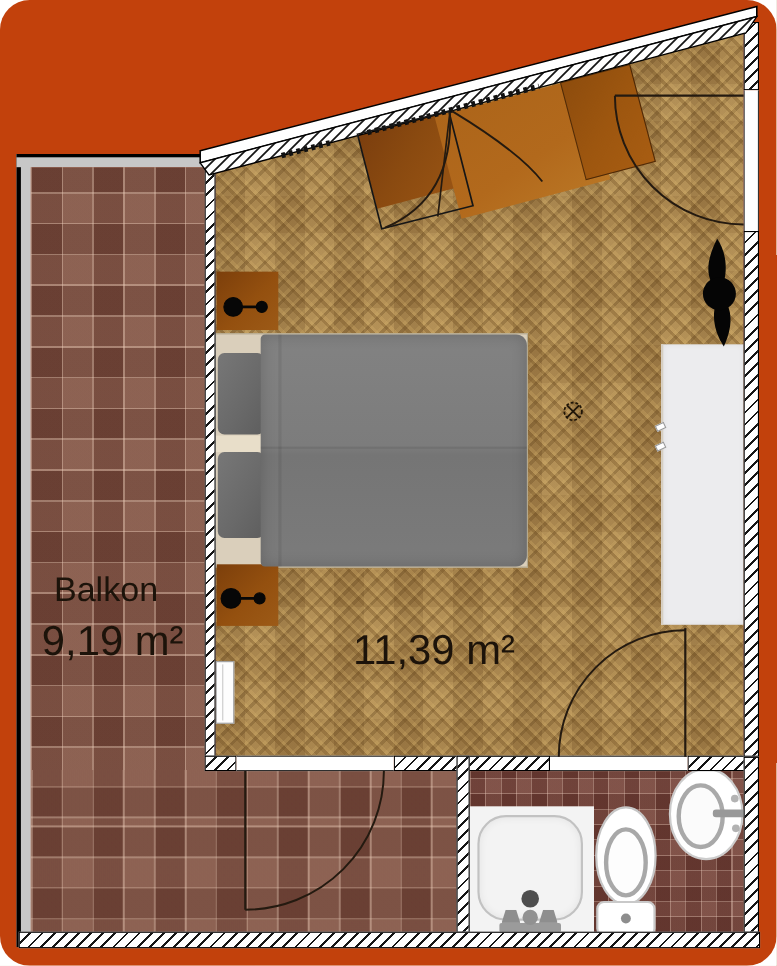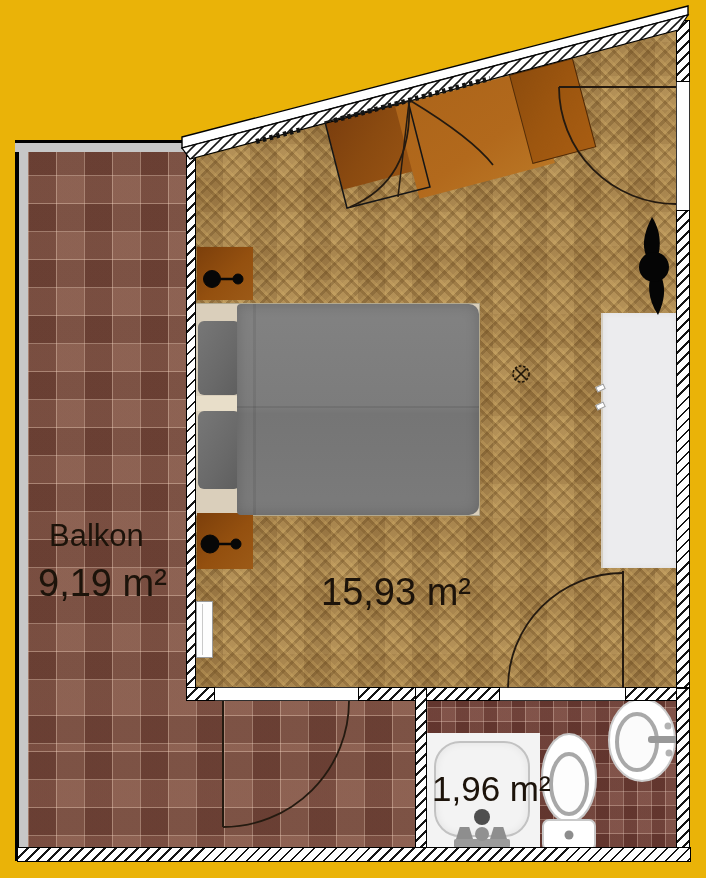--- a/index.html
+++ b/index.html
@@ -1,17 +1,17 @@
 <!DOCTYPE html>
 <html><head>
 <meta charset="utf-8">
 <style>
   html,body{margin:0;padding:0;background:#fff;}
-  #plan{position:relative;width:706px;height:878px;background:#eab308;overflow:hidden;
-        font-family:"Liberation Sans","DejaVu Sans",sans-serif;}
+  #plan{position:relative;width:706px;height:878px;background:#c2410c;overflow:hidden;
+        font-family:"Liberation Sans","DejaVu Sans",sans-serif;border-radius:27px;}
   #plan *{box-sizing:border-box;}
   .abs{position:absolute;}
 
   
   .tiles-lg{
     background-color:#7d4f41;
     background-image:
       repeating-linear-gradient(0deg, rgba(235,205,185,.42) 0 1.5px, rgba(235,205,185,0) 1.5px 28px),
       repeating-linear-gradient(90deg, rgba(235,205,185,.42) 0 1.5px, rgba(235,205,185,0) 1.5px 28px),
       repeating-linear-gradient(90deg, rgba(40,10,5,.12) 0 28px, rgba(255,235,210,.07) 28px 56px),
@@ -190,16 +190,15 @@
     </g>
     <g fill="#070707" stroke="#070707">
       <circle cx="210" cy="544" r="9"></circle>
       <line x1="218" y1="544" x2="234" y2="544" stroke-width="2.5"></line>
       <circle cx="236" cy="544" r="5"></circle>
     </g>
   </svg>
 
   <div class="label" style="left:49px;top:519px;font-size:31px;">Balkon</div>
   <div class="label" style="left:38px;top:563px;font-size:38px;">9,19 m²</div>
-  <div class="label" style="left:321px;top:572px;font-size:38px;">15,93 m²</div>
-  <div class="label" style="left:432px;top:770px;font-size:35px;">1,96 m²</div>
+  <div class="label" style="left:321px;top:572px;font-size:38px;">11,39 m²</div>
 
 </div>
 
 </body></html>

